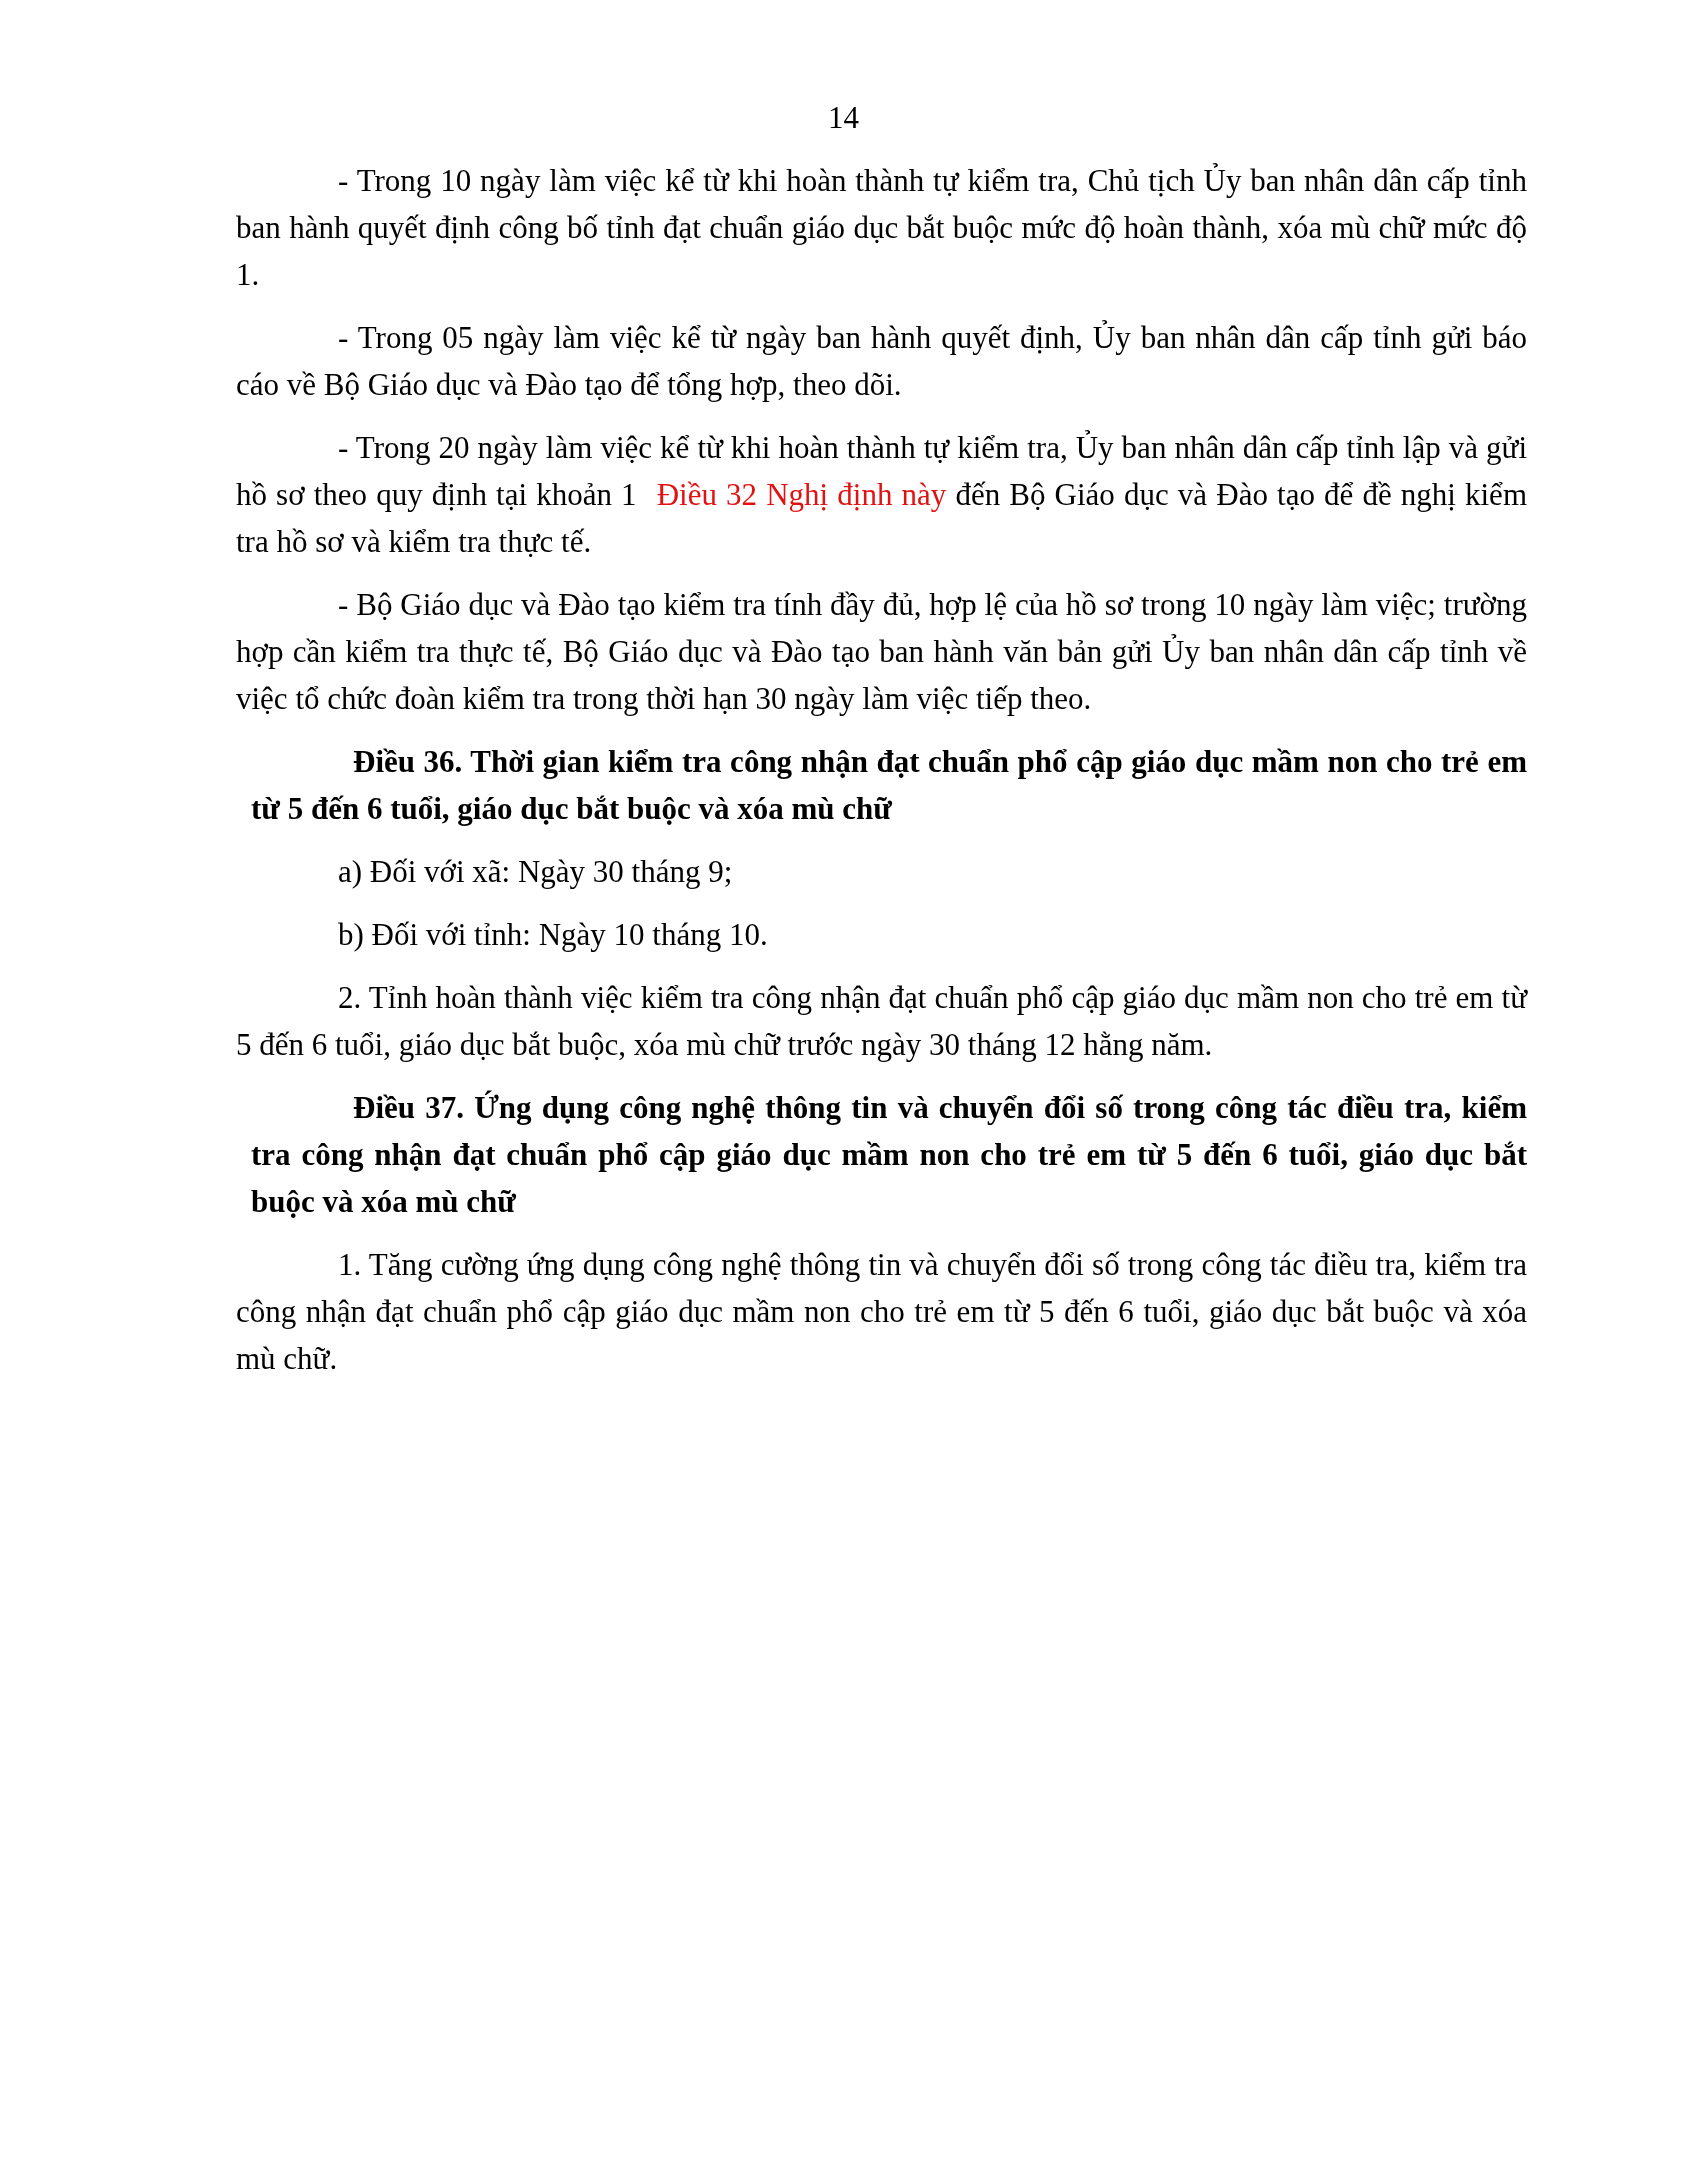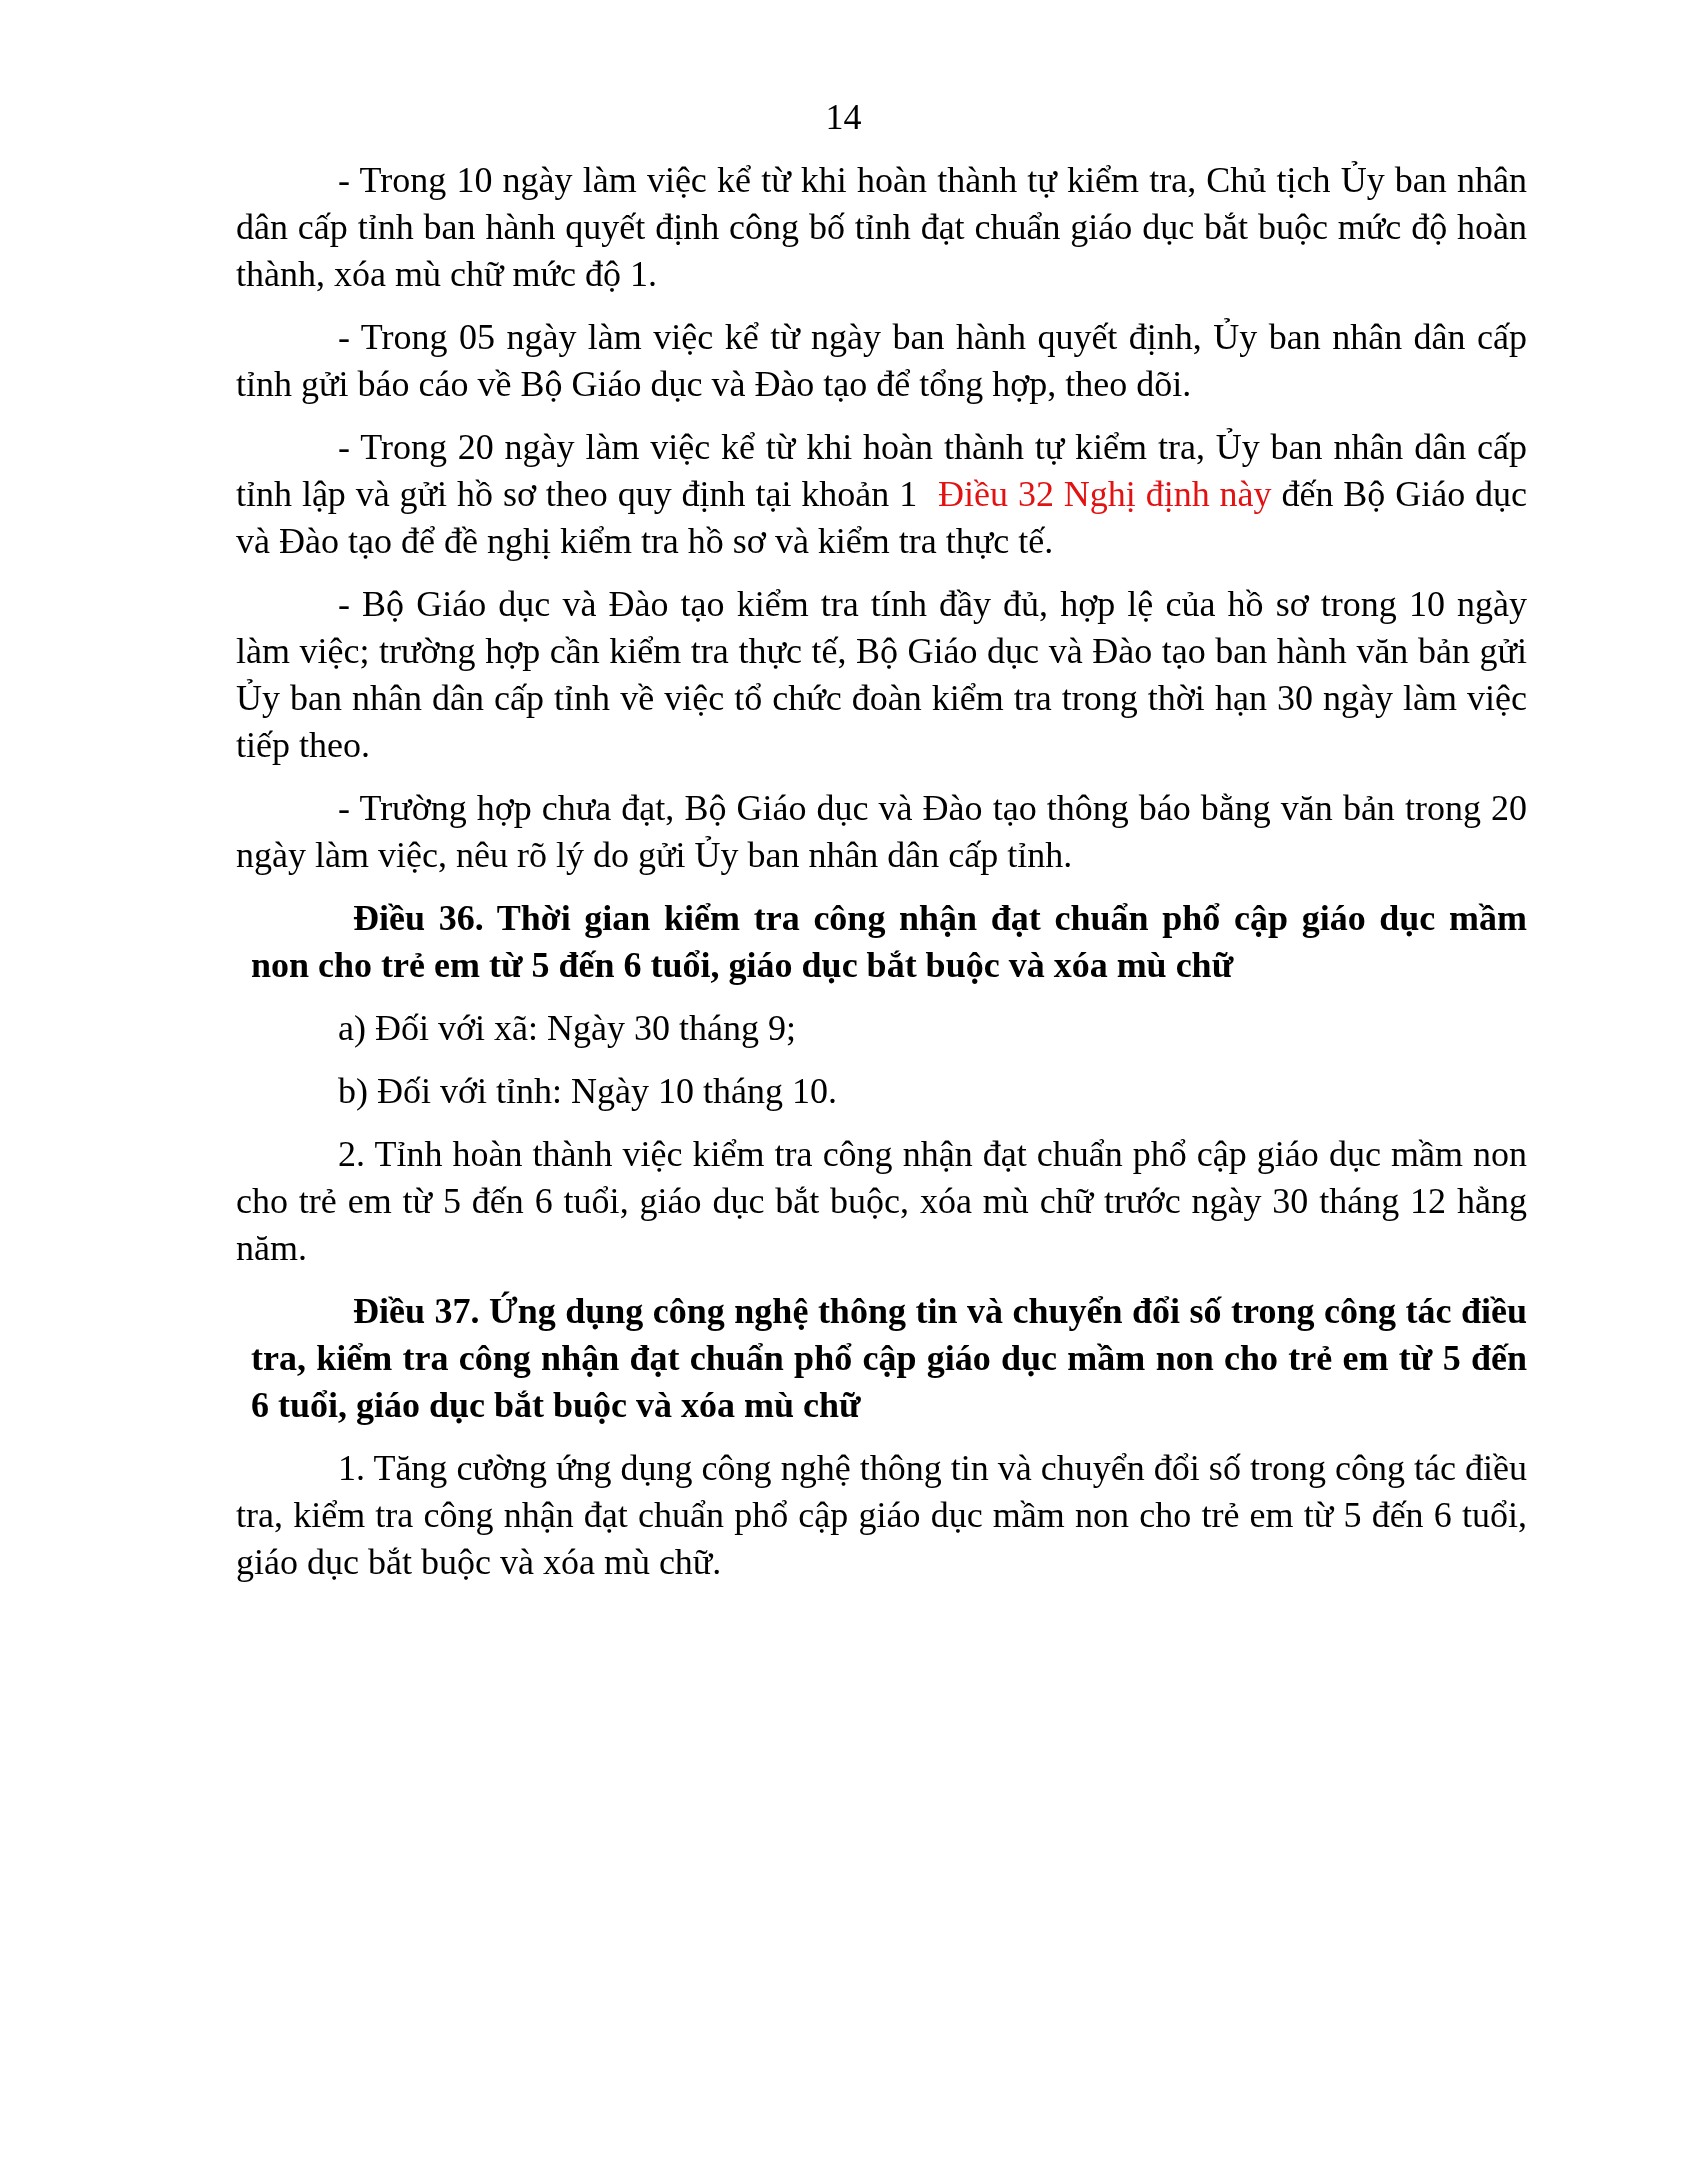--- a/index.html
+++ b/index.html
@@ -9,21 +9,21 @@
     background: #ffffff;
   }
   .page {
     position: relative;
     width: 1687px;
     height: 2183px;
     box-sizing: border-box;
     background: var(--page-bg, #ffffff);
     color: var(--text-color, #000000);
     font-family: "Liberation Serif", "DejaVu Serif", serif;
-    font-size: 36px;
+    font-size: 31px;
     line-height: 47px;
     padding: 94px 160px 0 236px;
     overflow: hidden;
   }
   .page-number {
     text-align: center;
     margin: 0 -160px 5px -236px; 
   }
   p.para {
     margin: 16px 0 0 0;
@@ -51,21 +51,20 @@
   <p class="para">- Trong 10 ngày làm việc kể từ khi hoàn thành tự kiểm tra, Chủ tịch Ủy ban nhân dân cấp tỉnh ban hành quyết định công bố tỉnh đạt chuẩn giáo dục bắt buộc mức độ hoàn thành, xóa mù chữ mức độ 1.</p>
 
   <p class="para">- Trong 05 ngày làm việc kể từ ngày ban hành quyết định, Ủy ban nhân dân cấp tỉnh gửi báo cáo về Bộ Giáo dục và Đào tạo để tổng hợp, theo dõi.</p>
 
 
   <p class="para"><span>- Trong 20 ngày làm việc kể từ khi hoàn thành tự kiểm tra, Ủy ban nhân dân cấp tỉnh lập và gửi hồ sơ theo quy định tại khoản 1 </span><a class="ref-link">Điều 32 Nghị định này</a><span> đến Bộ Giáo dục và Đào tạo để đề nghị kiểm tra hồ sơ và kiểm tra thực tế.</span></p>
 
   <p class="para">- Bộ Giáo dục và Đào tạo kiểm tra tính đầy đủ, hợp lệ của hồ sơ trong 10 ngày làm việc; trường hợp cần kiểm tra thực tế, Bộ Giáo dục và Đào tạo ban hành văn bản gửi Ủy ban nhân dân cấp tỉnh về việc tổ chức đoàn kiểm tra trong thời hạn 30 ngày làm việc tiếp theo.</p>
 
 
-  <p class="para">- Trường hợp chưa đạt, Bộ Giáo dục và Đào tạo thông báo bằng văn bản trong 20 ngày làm việc, nêu rõ lý do gửi Ủy ban nhân dân cấp tỉnh.</p>
 
   <p class="para heading">Điều 36. Thời gian kiểm tra công nhận đạt chuẩn phổ cập giáo dục mầm non cho trẻ em từ 5 đến 6 tuổi, giáo dục bắt buộc và xóa mù chữ</p>
 
 
   <p class="para">a) Đối với xã: Ngày 30 tháng 9;</p>
 
   <p class="para">b) Đối với tỉnh: Ngày 10 tháng 10.</p>
 
   <p class="para">2. Tỉnh hoàn thành việc kiểm tra công nhận đạt chuẩn phổ cập giáo dục mầm non cho trẻ em từ 5 đến 6 tuổi, giáo dục bắt buộc, xóa mù chữ trước ngày 30 tháng 12 hằng năm.</p>
 

